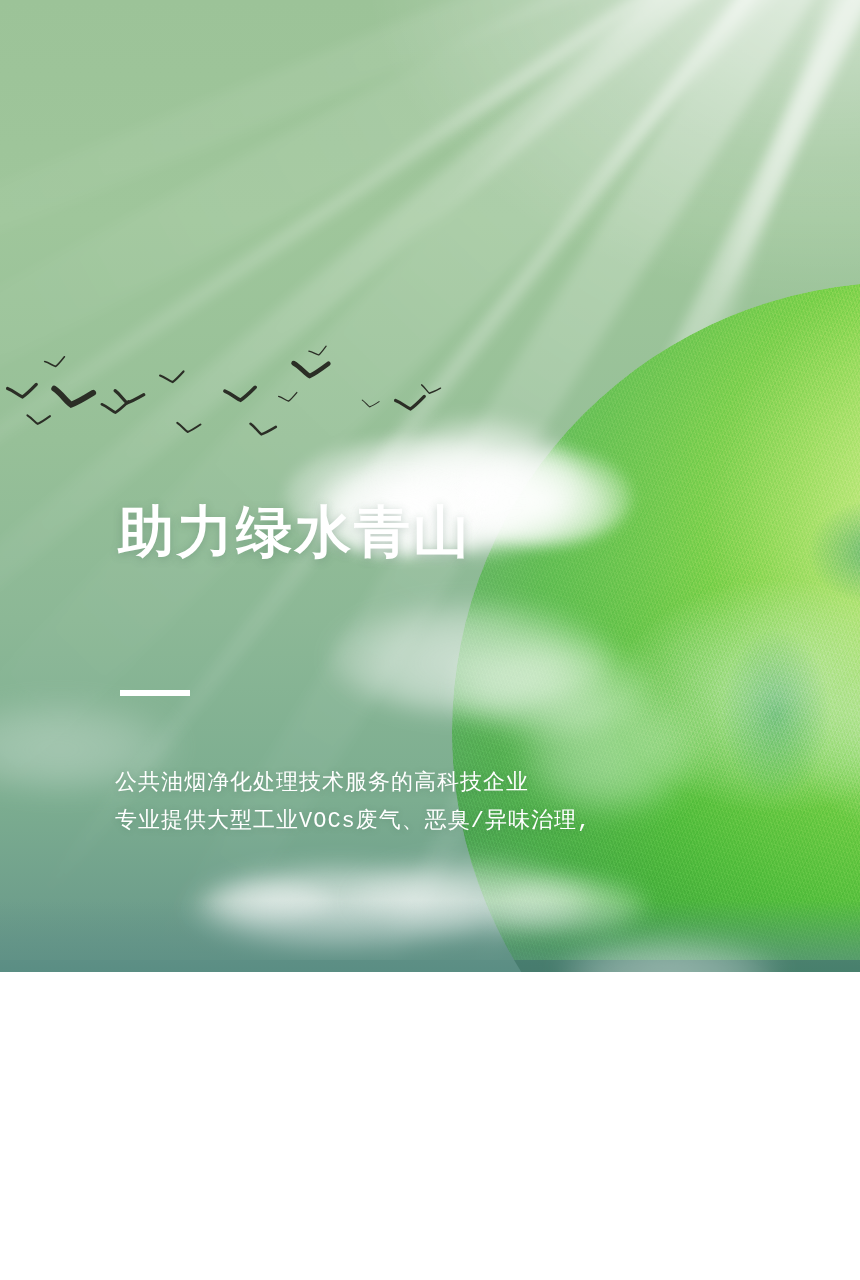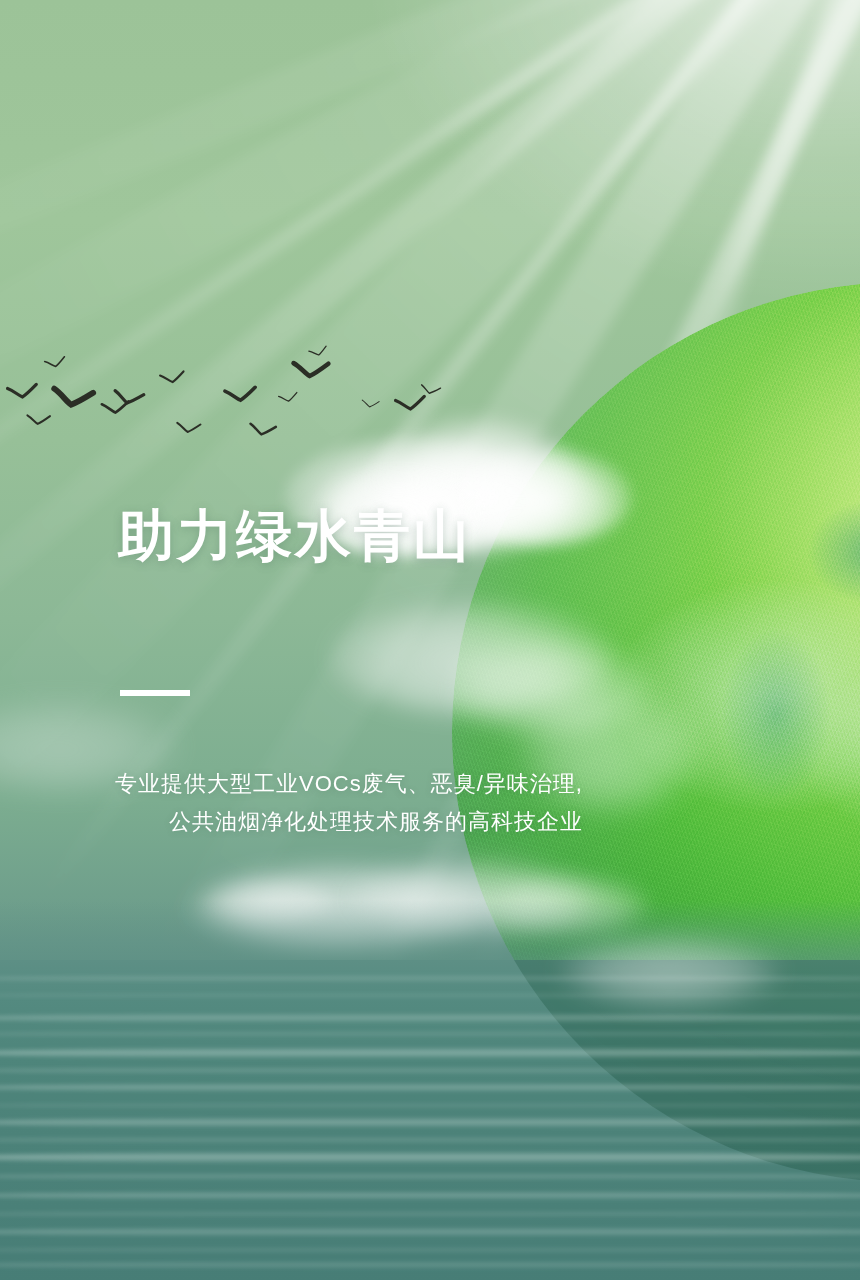--- a/index.html
+++ b/index.html
@@ -3,25 +3,24 @@
 <meta charset="utf-8">
 <style>
   html, body {
     margin: 0;
     padding: 0;
     background: #ffffff;
   }
   #poster {
     position: relative;
     width: 860px;
-    height: 1280px;
+    height: 972px;
     overflow: hidden;
-    font-family: Liberation Sans, sans-serif;
+    font-family: Liberation Mono, monospace;
     background: linear-gradient(170deg, #9cc398 0%, #9dc59a 30%, #8fb894 58%, #7fae90 72%, #6c9b8c 82%, #54867d 92%, #4a7c76 100%);
-    text-align: right;
   }
 
   
   .sky {
     position: absolute;
     left: 0; top: 0; right: 0;
     height: 1000px;
     background:
       radial-gradient(ellipse 700px 520px at 96% -4%, rgba(255,255,255,0.55) 0%, rgba(255,255,255,0.18) 38%, rgba(255,255,255,0) 66%),
       linear-gradient(180deg, #9cc398 0%, #9fc69b 22%, #97c098 44%, #8cb896 62%, #7cad90 80%, #6a9a8a 94%, #5f9084 100%);
@@ -265,22 +264,22 @@
       </g>
   </svg>
 
   <div class="headline">
     <span class="hl-line">助力绿水青山</span>
   </div>
 
   <div class="divider"></div>
 
   <div class="subtitle">
+    <span class="sub-line">公共油烟净化处理技术服务的高科技企业</span>
     <span class="sub-line">专业提供大型工业VOCs废气、恶臭/异味治理,</span>
-    <span class="sub-line">公共油烟净化处理技术服务的高科技企业</span>
   </div>
 
   <div class="cloud c-low-a"></div>
   <div class="cloud c-low-b"></div>
   <div class="cloud c-low-c"></div>
   <div class="cloud c-low-d"></div>
 
   <div class="water-top-fade"></div>
   <div class="water"></div>
   <div class="globe-reflect"></div>

